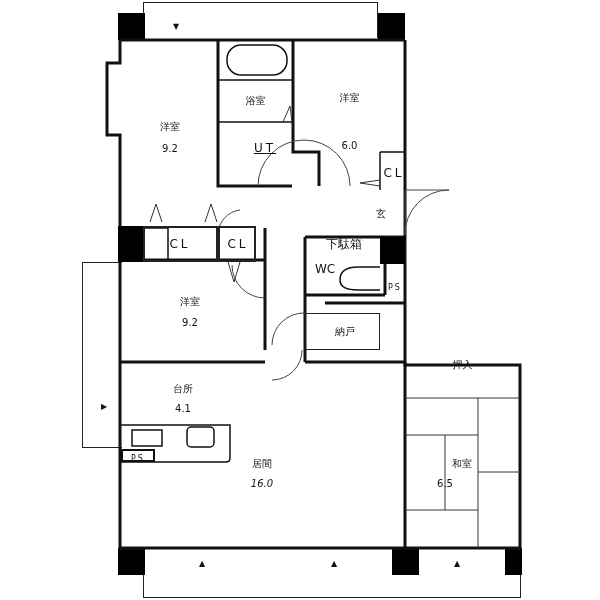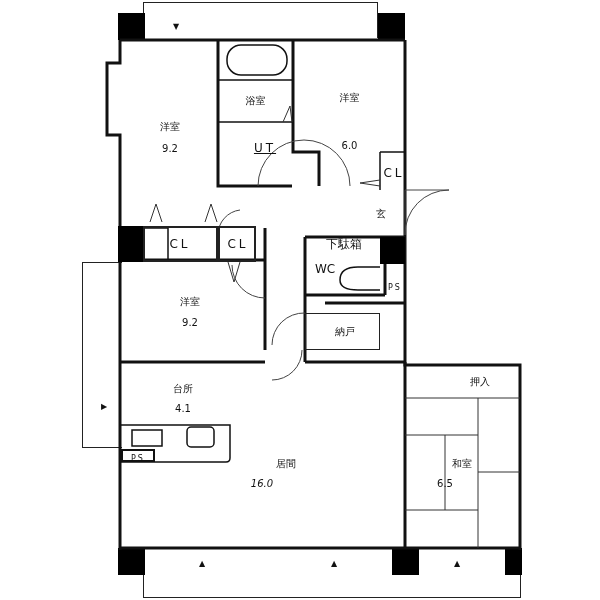--- a/index.html
+++ b/index.html
@@ -115,19 +115,19 @@
   <div class="label" style="left:165px;top:293px;width:50px;">洋室</div>
   <div class="label" style="left:165px;top:314px;width:50px;">9.2</div>
 
   <div class="thin" style="left:305px;top:313px;width:75px;height:37px;"></div>
   <div class="label" style="left:320px;top:323px;width:50px;">納戸</div>
 
   <div class="label" style="left:158px;top:380px;width:50px;">台所</div>
   <div class="label" style="left:158px;top:400px;width:50px;">4.1</div>
   <div class="label tiny" style="left:122px;top:450px;width:32px;">PS</div>
 
-  <div class="label" style="left:256px;top:455px;width:60px;">居間</div>
+  <div class="label" style="left:232px;top:455px;width:60px;">居間</div>
   <div class="label" style="left:232px;top:475px;width:60px;font-style:italic;">16.0</div>
 
-  <div class="label" style="left:435px;top:373px;width:55px;text-align:right;">押入</div>
+  <div class="label" style="left:435px;top:356px;width:55px;">押入</div>
   <div class="label" style="left:440px;top:455px;width:44px;">和室</div>
   <div class="label" style="left:423px;top:475px;width:44px;">6.5</div>
 </div>
 
 </body></html>

